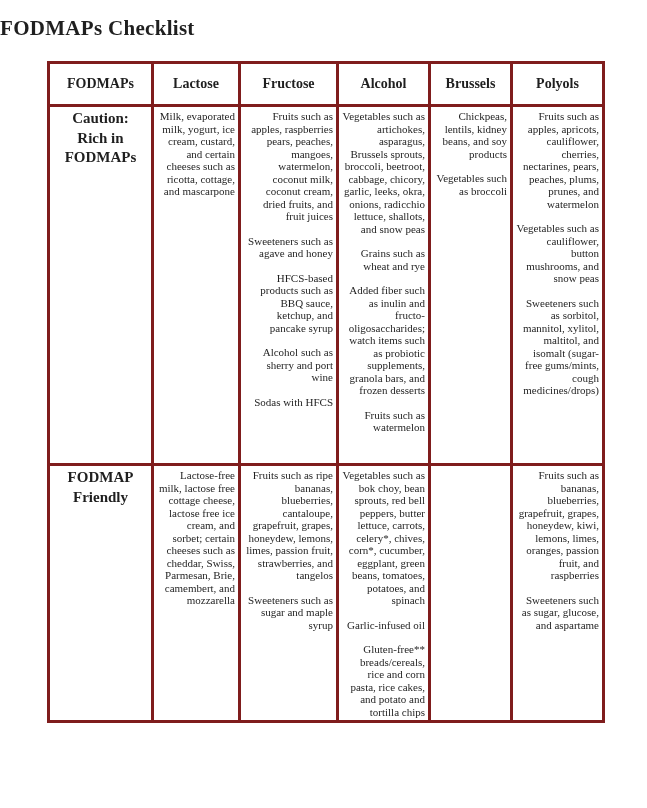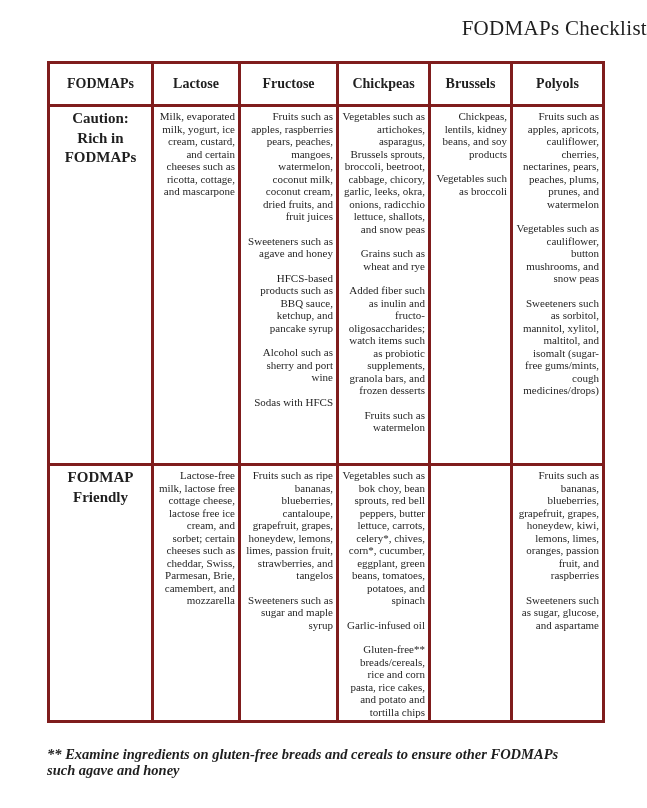--- a/index.html
+++ b/index.html
@@ -8,22 +8,22 @@
     background: #ffffff;
   }
   body {
     width: 647px;
     height: 808px;
     font-family: "Liberation Serif", "DejaVu Serif", serif;
     color: #1f1f1f;
     position: relative;
   }
   .title {
-    text-align: right;
-    font-weight: normal;
+    text-align: left;
+    font-weight: bold;
     font-size: 21px;
     padding-top: 16px;
     letter-spacing: 0.3px;
   }
   table.fodmap {
     border-collapse: collapse;
     table-layout: fixed;
     margin: 20px 0 0 47px;
     width: 555px;
   }
@@ -80,21 +80,21 @@
     <col style="width:98px">
     <col style="width:92px">
     <col style="width:82px">
     <col style="width:92px">
   </colgroup>
   <tbody>
       <tr>
     <th class="colhead">FODMAPs</th>
     <th class="colhead">Lactose</th>
     <th class="colhead">Fructose</th>
-    <th class="colhead">Chickpeas</th>
+    <th class="colhead">Alcohol</th>
     <th class="colhead">Brussels</th>
     <th class="colhead">Polyols</th>
   </tr>
   <tr class="row-caution">
     <td class="rowlabel">Caution:
 Rich in
 FODMAPs</td>
     <td class="cell">
           <div class="p">Milk, evaporated milk, yogurt, ice cream, custard, and certain cheeses such as ricotta, cottage, and mascarpone</div>
         </td>
@@ -139,16 +139,14 @@
     <td class="cell"></td>
     <td class="cell">
           <div class="p">Fruits such as bananas, blueberries, grapefruit, grapes, honeydew, kiwi, lemons, limes, oranges, passion fruit, and raspberries</div>
           <div class="p">Sweeteners such as sugar, glucose, and aspartame</div>
         </td>
   </tr>
 </tbody>
   </table>
 
 <div class="footnotes">
-  <div>** Examine ingredients on gluten-free breads and cereals to ensure other FODMAPs
-such agave and honey</div>
   
 </div>
 
 </body></html>

